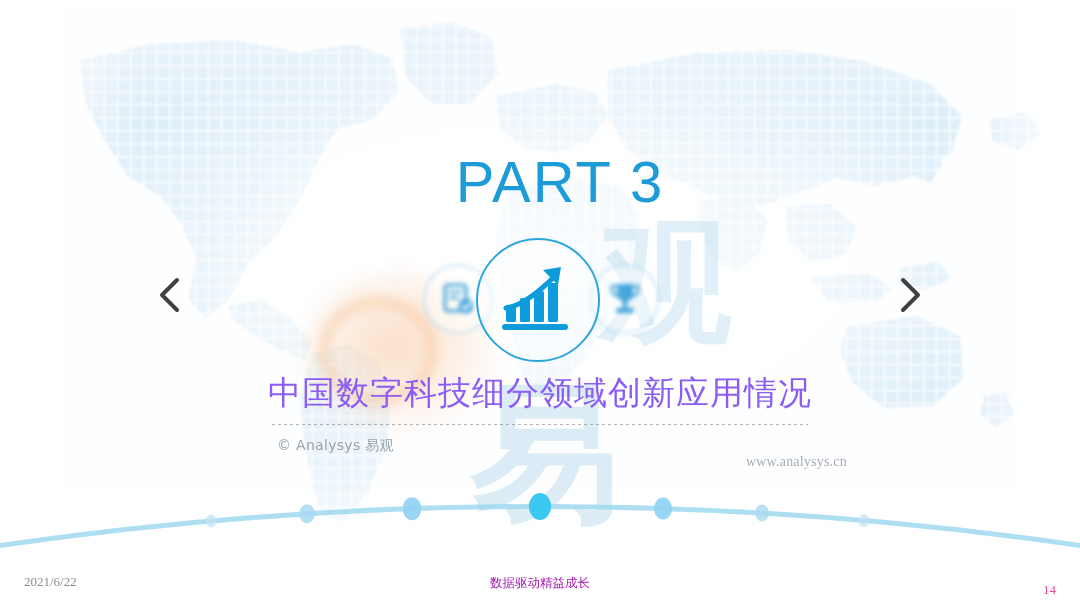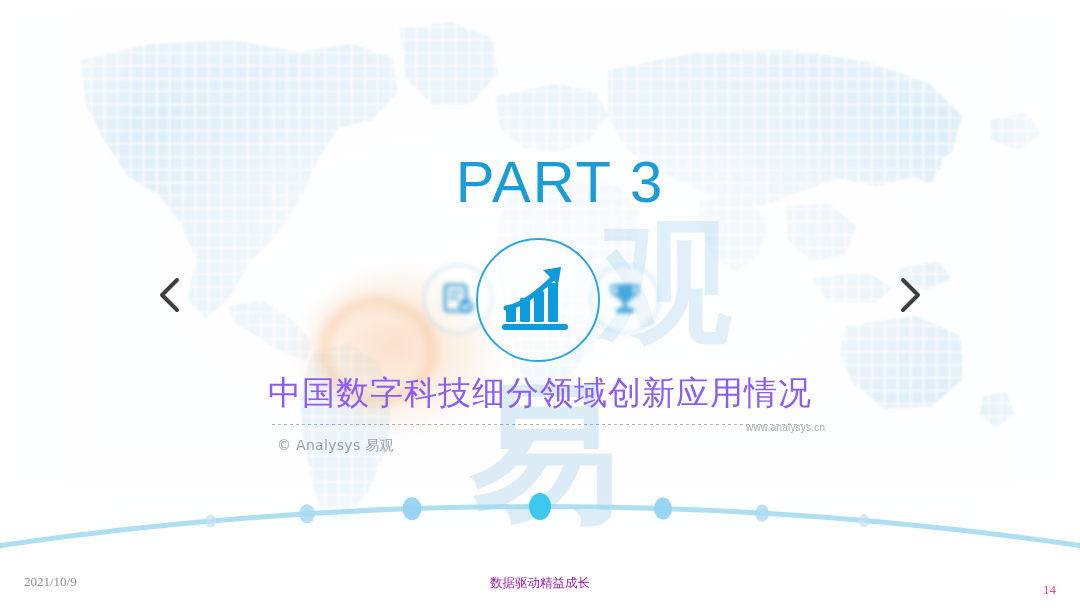--- a/index.html
+++ b/index.html
@@ -131,23 +131,23 @@
     background-repeat:repeat-x;
   }
 
   
   .credit-left {
     position:absolute; left:277px; top:437px;
     font-size:14px; color:#9aa2a8; letter-spacing:0.3px;
     font-family:"DejaVu Sans",sans-serif;
   }
   .credit-right {
-    position:absolute; left:746px; top:422px;
-    font-size:10px; color:#a6adb3; letter-spacing:0.2px;
-    font-family:Liberation Sans, sans-serif;
+    position:absolute; left:746px; top:454px;
+    font-size:14px; color:#a6adb3; letter-spacing:0.2px;
+    font-family:Liberation Serif, serif;
   }
 
   
   .arc-layer { position:absolute; left:0; top:455px; width:1080px; height:95px; }
 
   
   .footer { position:absolute; left:0; top:560px; width:1080px; height:48px; background:#ffffff; }
   .footer-date {
     position:absolute; left:24px; top:14px;
     font-size:13px; color:#8d8d8d;
@@ -290,18 +290,18 @@
           <ellipse cx="412" cy="53.694114685058594" rx="9.43" ry="11.5" fill="#8fd3f2" opacity="0.92"></ellipse>
           <ellipse cx="540" cy="51.5" rx="11.069999999999999" ry="13.5" fill="#3cc8f0" opacity="1"></ellipse>
           <ellipse cx="662.9999389648438" cy="53.52620315551758" rx="9.02" ry="11" fill="#8fd3f2" opacity="0.92"></ellipse>
           <ellipse cx="762" cy="58.09883499145508" rx="6.97" ry="8.5" fill="#add9ef" opacity="0.82"></ellipse>
           <ellipse cx="864" cy="65.5554428100586" rx="5.33" ry="6.5" fill="#c3e3f2" opacity="0.7"></ellipse>
         </g>
     </svg>
   </div>
 
   <div class="footer">
-    <div class="footer-date">2021/10/9</div>
+    <div class="footer-date">2021/6/22</div>
     <div class="footer-center">数据驱动精益成长</div>
     <div class="footer-page">14</div>
   </div>
 
 </div>
 
 </body></html>

